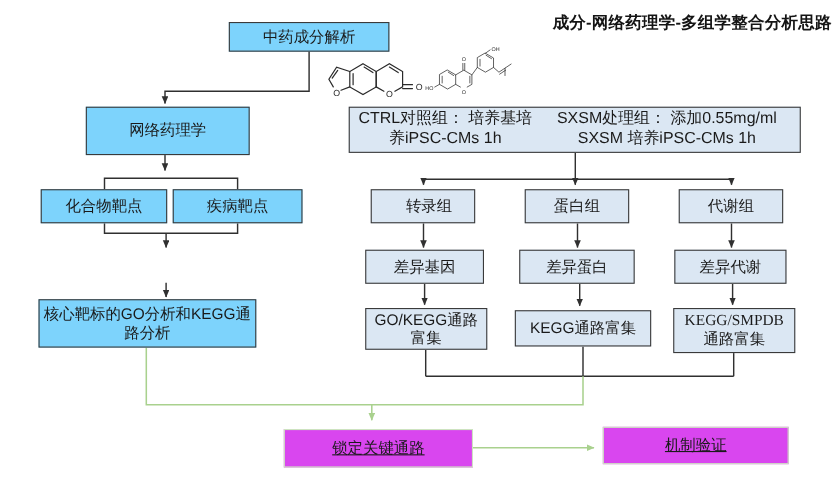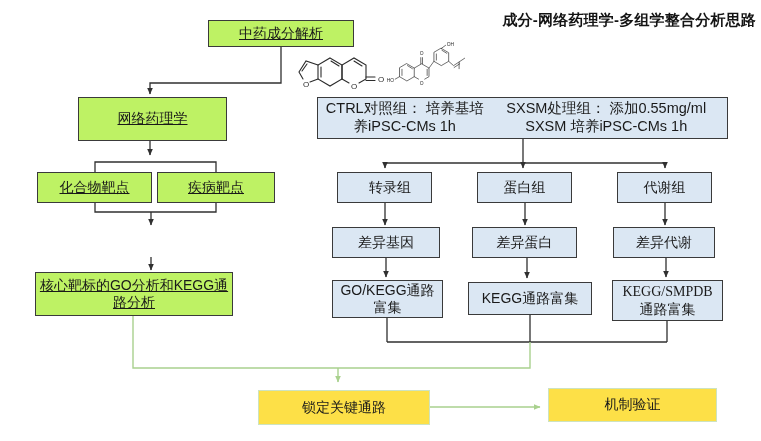--- a/index.html
+++ b/index.html
@@ -6,24 +6,24 @@
   #canvas{
     position:relative;width:761px;height:441px;background:#ffffff;
     font-family:"Liberation Sans","DejaVu Sans",sans-serif;
     color:#1a1a1a;overflow:hidden;
   }
   .box{
     position:absolute;display:flex;align-items:center;justify-content:center;
     text-align:center;font-size:14px;line-height:1.22;box-sizing:border-box;
     padding:1px 3px;
   }
-  .peach{background:#bef264;border:1.5px solid #3a3a3a;text-decoration:underline;}
+  .peach{background:#7dd3fc;border:1.5px solid #3a3a3a;}
   .blue{background:#dbe7f3;border:1.3px solid #3a3a3a;}
   .blue-big{background:#dbe7f3;border:1.6px solid #3a3a3a;font-size:14.5px;}
-  .green{background:#fde047;border:1px solid #cde3c0;}
+  .green{background:#d946ef;border:1px solid #cde3c0;text-decoration:underline;}
   #title{
     position:absolute;top:11px;right:5px;font-size:15px;font-weight:bold;
     color:#141414;letter-spacing:.2px;
   }
   svg{position:absolute;left:0;top:0;}
   .conn{stroke:#303030;stroke-width:1.3;fill:none;}
   .gconn{stroke:#a9d18e;stroke-width:1.4;fill:none;}
   .mol{stroke:#2b2b2b;stroke-width:1.1;fill:none;stroke-linecap:round;}
   .mol-label{font-size:8px;fill:#2b2b2b;stroke:none;font-family:"Liberation Sans",sans-serif;}
 </style>

